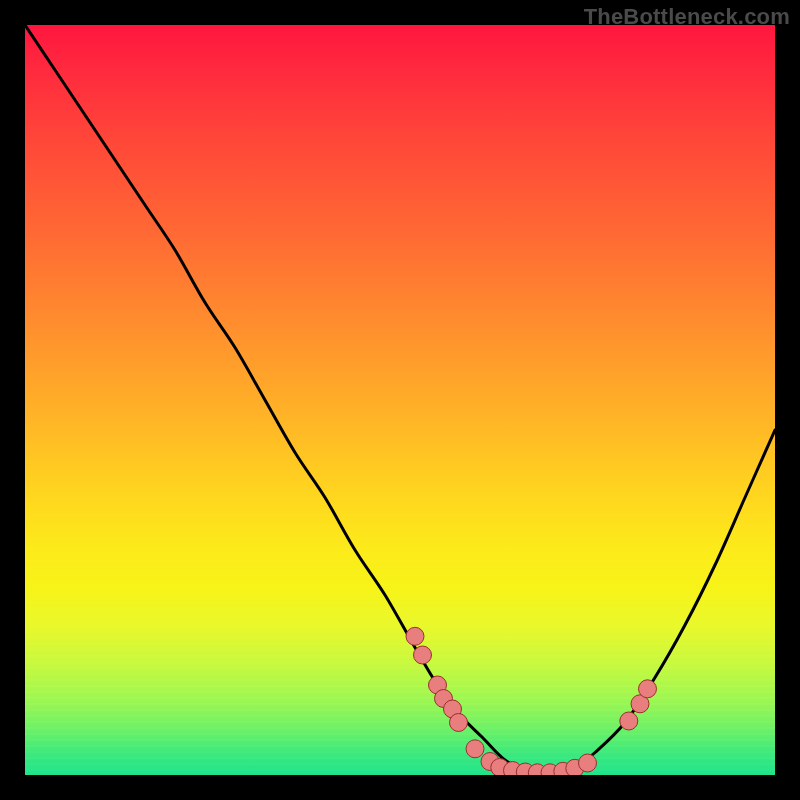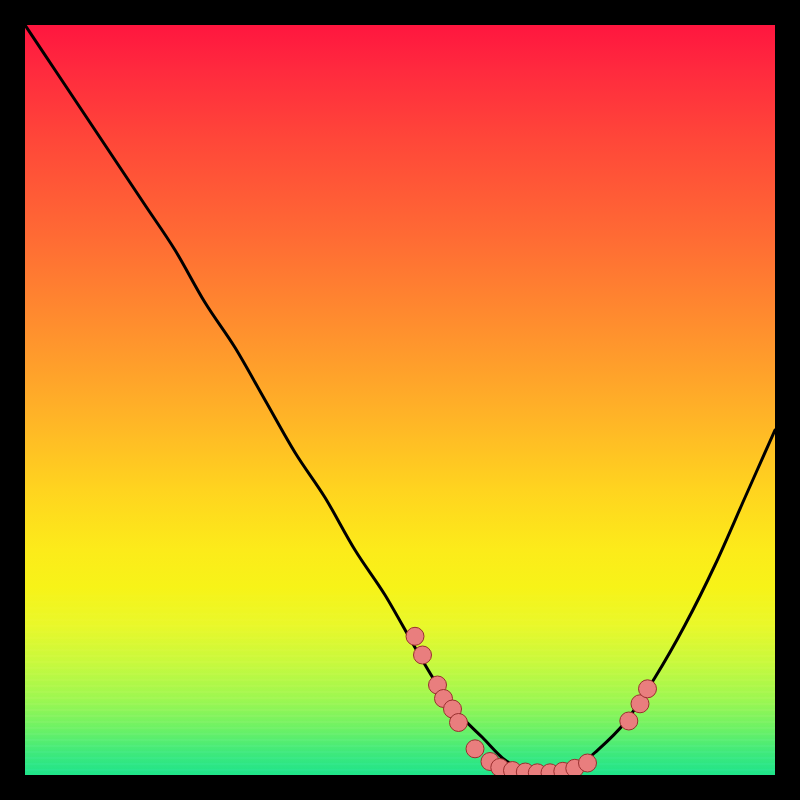--- a/index.html
+++ b/index.html
@@ -80,20 +80,21 @@
     position: absolute;
     inset: 0;
     width: 100%;
     height: 100%;
   }
 </style>
 </head>
 <body>
 
 <div class="stage">
+  <div class="watermark">TheBottleneck.com</div>
 
   <div class="plot-area">
     <div class="gradient"></div>
     <div class="stripes"></div>
 
     <svg class="curve" viewBox="0 0 750 750" preserveAspectRatio="none">
       <path id="curve-path" fill="none" stroke-width="3" stroke-linecap="round" stroke-linejoin="round" stroke="#000000" d="M 0.0 0.0 C 5.0 7.5 20.0 30.0 30.0 45.0 C 40.0 60.0 50.0 75.0 60.0 90.0 C 70.0 105.0 80.0 120.0 90.0 135.0 C 100.0 150.0 110.0 165.0 120.0 180.0 C 130.0 195.0 140.0 208.8 150.0 225.0 C 160.0 241.3 170.0 261.3 180.0 277.5 C 190.0 293.8 200.0 306.3 210.0 322.5 C 220.0 338.8 230.0 357.5 240.0 375.0 C 250.0 392.5 260.0 411.3 270.0 427.5 C 280.0 443.8 290.0 456.3 300.0 472.5 C 310.0 488.8 320.0 508.8 330.0 525.0 C 340.0 541.3 350.0 553.8 360.0 570.0 C 370.0 586.3 381.3 607.5 390.0 622.5 C 398.8 637.5 405.0 648.8 412.5 660.0 C 420.0 671.3 427.5 681.3 435.0 690.0 C 442.5 698.8 450.0 705.0 457.5 712.5 C 465.0 720.0 472.5 729.4 480.0 735.0 C 487.5 740.6 495.0 743.8 502.5 746.3 C 510.0 748.8 517.5 750.3 525.0 750.0 C 532.5 749.8 540.0 748.5 547.5 744.8 C 555.0 741.0 561.3 735.4 570.0 727.5 C 578.8 719.6 590.0 710.0 600.0 697.5 C 610.0 685.0 620.0 668.8 630.0 652.5 C 640.0 636.3 650.0 618.8 660.0 600.0 C 670.0 581.3 680.0 561.3 690.0 540.0 C 700.0 518.8 710.0 495.0 720.0 472.5 C 730.0 450.0 745.0 416.3 750.0 405.0"></path>
       <g id="marker-layer">
           <circle cx="390.0" cy="611.3" r="9" fill="#e97e7e" stroke="#9a2f2f" stroke-width="1"></circle>
           <circle cx="397.5" cy="630.0" r="9" fill="#e97e7e" stroke="#9a2f2f" stroke-width="1"></circle>

